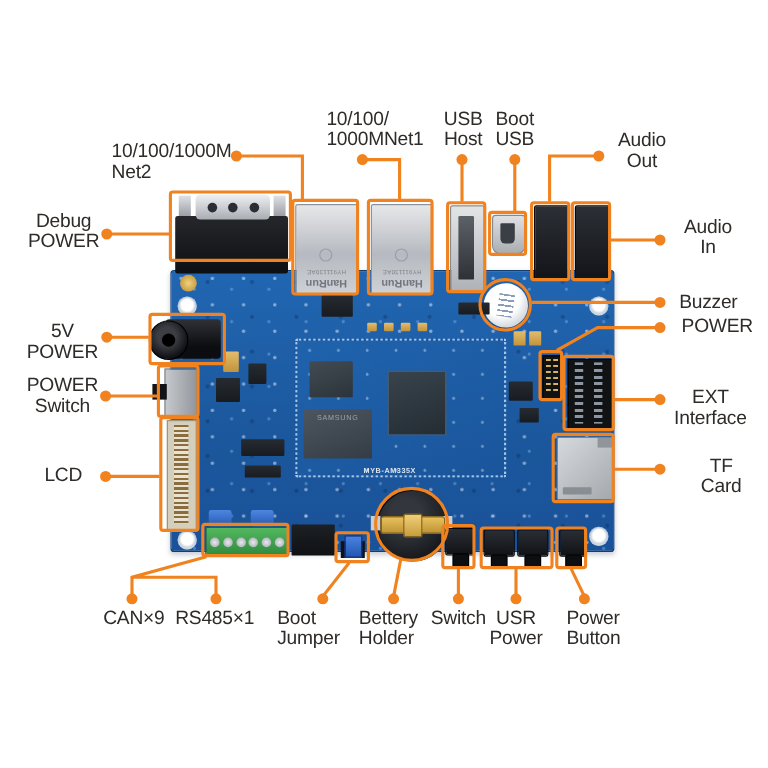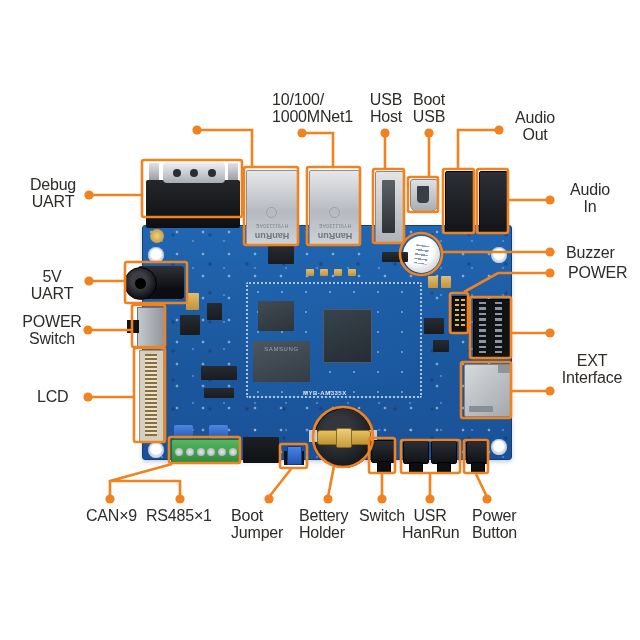--- a/index.html
+++ b/index.html
@@ -243,45 +243,49 @@
     <circle class="dot" cx="88" cy="397" r="4.6"></circle>
     <circle class="dot" cx="110" cy="499" r="4.6"></circle>
     <circle class="dot" cx="180" cy="499" r="4.6"></circle>
     <circle class="dot" cx="269" cy="499" r="4.6"></circle>
     <circle class="dot" cx="328" cy="499" r="4.6"></circle>
     <circle class="dot" cx="382" cy="499" r="4.6"></circle>
     <circle class="dot" cx="430" cy="499" r="4.6"></circle>
     <circle class="dot" cx="487" cy="499" r="4.6"></circle>
   </svg>
 
+  <div class="label" style="left:93px;top:118px;">10/100/1000M
+Net2</div>
   <div class="label" style="left:272px;top:91px;">10/100/
 1000MNet1</div>
   <div class="label center" style="left:356px;top:91px;width:60px;">USB
 Host</div>
   <div class="label center" style="left:399px;top:91px;width:60px;">Boot
 USB</div>
   <div class="label center" style="left:505px;top:109px;width:60px;">Audio
 Out</div>
   <div class="label center" style="left:560px;top:181px;width:60px;">Audio
 In</div>
   <div class="label center" style="left:22px;top:176px;width:62px;">Debug
-UART</div>
+POWER</div>
   <div class="label" style="left:566px;top:244px;">Buzzer</div>
   <div class="label" style="left:568px;top:264px;">POWER</div>
   <div class="label center" style="left:21px;top:268px;width:62px;">5V
-UART</div>
+POWER</div>
   <div class="label center" style="left:20px;top:313px;width:64px;">POWER
 Switch</div>
-  <div class="label center" style="left:558px;top:323px;width:68px;margin-top:29px;">EXT
+  <div class="label center" style="left:558px;top:323px;width:68px;">EXT
 Interface</div>
   <div class="label" style="left:37px;top:388px;">LCD</div>
+  <div class="label center" style="left:576px;top:380px;width:50px;">TF
+Card</div>
   <div class="label" style="left:86px;top:507px;">CAN×9</div>
   <div class="label" style="left:146px;top:507px;">RS485×1</div>
   <div class="label" style="left:231px;top:507px;">Boot
 Jumper</div>
   <div class="label" style="left:299px;top:507px;">Bettery
 Holder</div>
   <div class="label" style="left:359px;top:507px;">Switch</div>
   <div class="label center" style="left:402px;top:507px;width:56px;">USR
-HanRun</div>
+Power</div>
   <div class="label" style="left:472px;top:507px;">Power
 Button</div>
 </div>
 
 </body></html>

